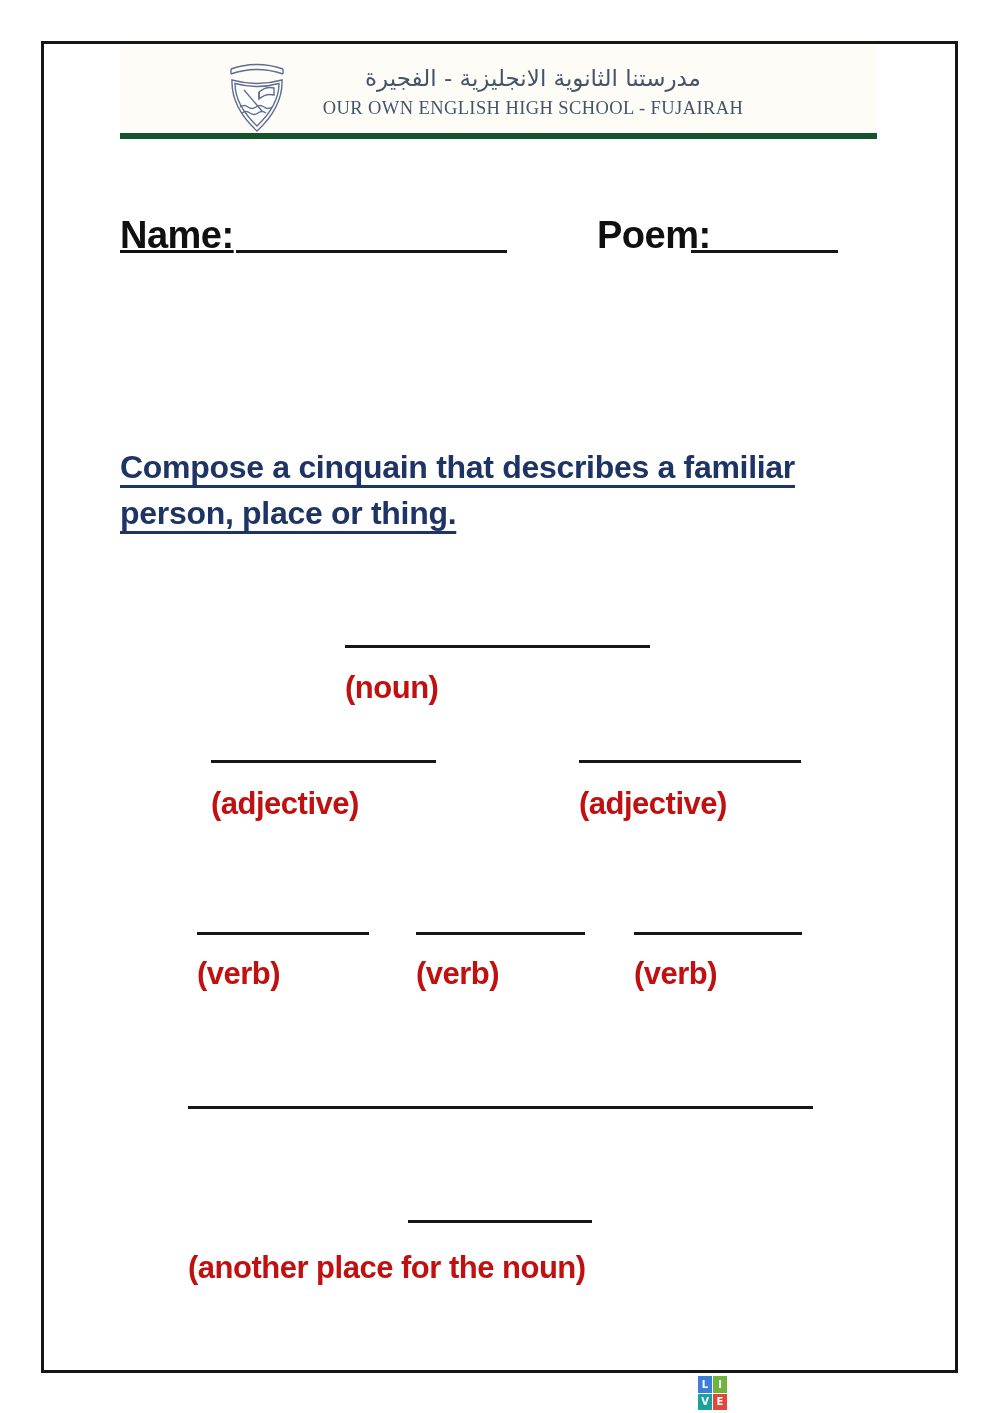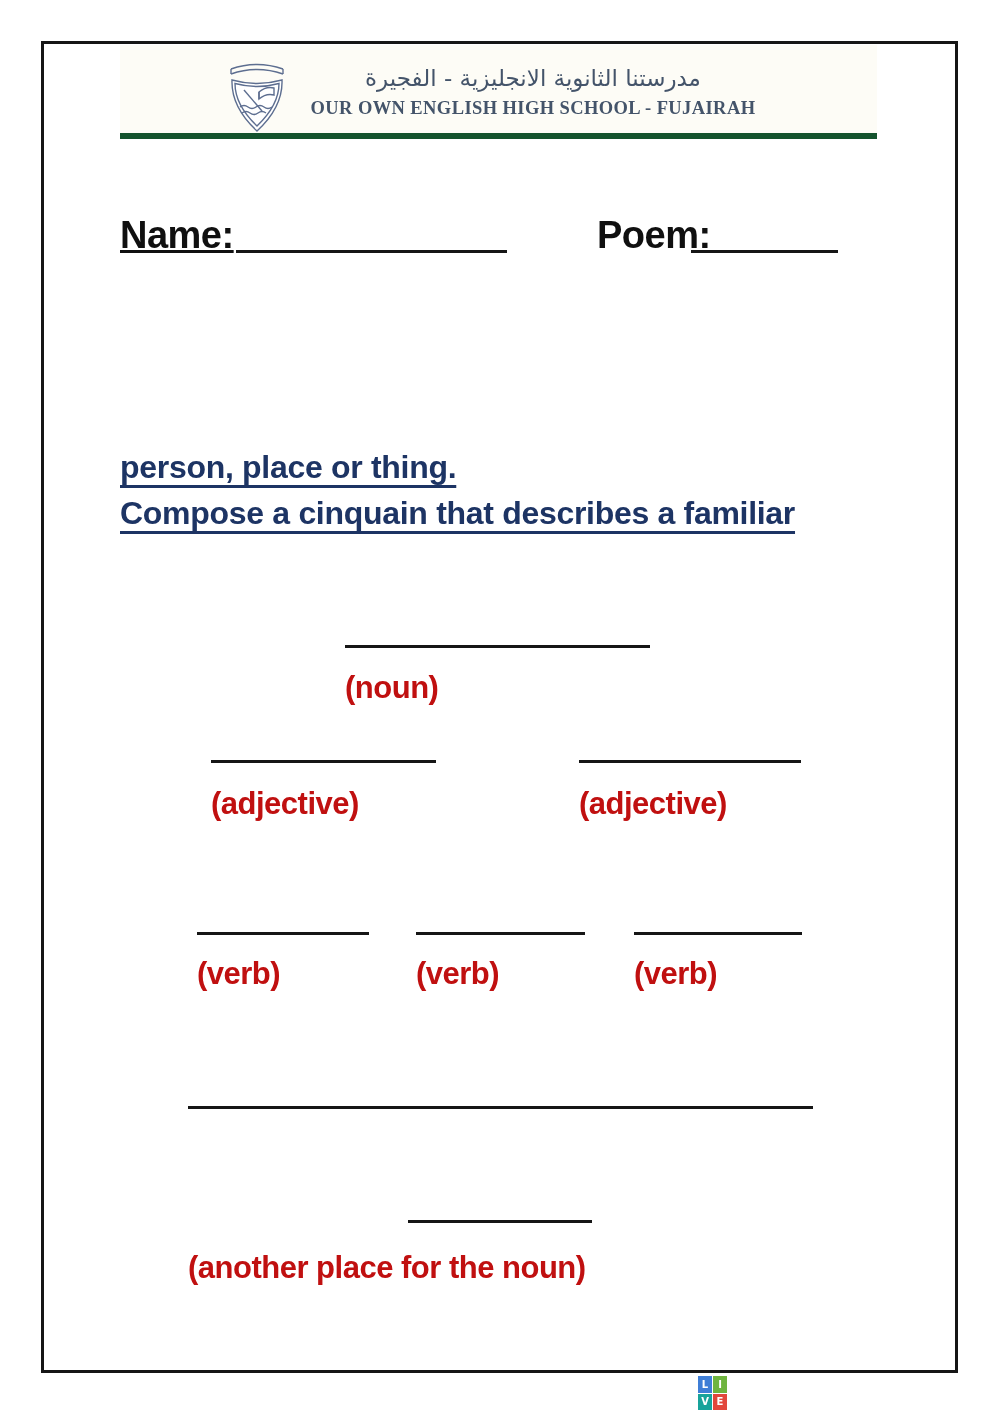--- a/index.html
+++ b/index.html
@@ -20,21 +20,21 @@
   .school-text {
     position:absolute; left:178px; top:20px; width:470px; text-align:center;
     color:#44546a;
   }
   .arabic {
     font-family:"DejaVu Sans", sans-serif; font-size:23px; direction:rtl;
     letter-spacing:1px; white-space:nowrap;
   }
   .english {
     font-family:"Liberation Serif", serif; font-size:18.5px; letter-spacing:0.4px;
-    margin-top:7px; white-space:nowrap; font-weight:700;text-align:center;
+    margin-top:7px; white-space:nowrap; font-weight:400;text-align:center;
   }
   
   .field-label { position:absolute; font-size:38px; font-weight:bold; color:#101010; letter-spacing:-0.5px; }
   .blank { position:absolute; height:0; border-top:3px solid #161616; cursor:text; }
   
   .title {
     position:absolute; left:0; top:329px; width:1000px; text-align:center;
     font-size:42px; font-weight:bold; color:#0d0d0d; letter-spacing:-0.5px;
   }
   .instruction {
@@ -100,22 +100,22 @@
     </div>
   </div>
 
   <div class="field-label" style="left:120px; top:214px;text-decoration:underline;">Name:</div>
   <div class="blank" style="left:236px; top:250px; width:271px;"></div>
   <div class="field-label" style="left:597px; top:214px;">Poem:</div>
   <div class="blank" style="left:691px; top:250px; width:147px;"></div>
 
 
   <div class="instruction">
+    <span class="iline">Compose a cinquain that describes a familiar</span>
     <span class="iline">person, place or thing.</span>
-    <span class="iline">Compose a cinquain that describes a familiar</span>
   </div>
 
   <div class="blank" style="left:345px; top:645px; width:305px;"></div>
   <div class="plabel" style="left:345px; top:670px; width:305px;">(noun)</div>
 
   <div class="blank" style="left:211px; top:760px; width:225px;"></div>
   <div class="blank" style="left:579px; top:760px; width:222px;"></div>
   <div class="plabel" style="left:211px; top:786px; width:225px;">(adjective)</div>
   <div class="plabel" style="left:579px; top:786px; width:222px;">(adjective)</div>
 

